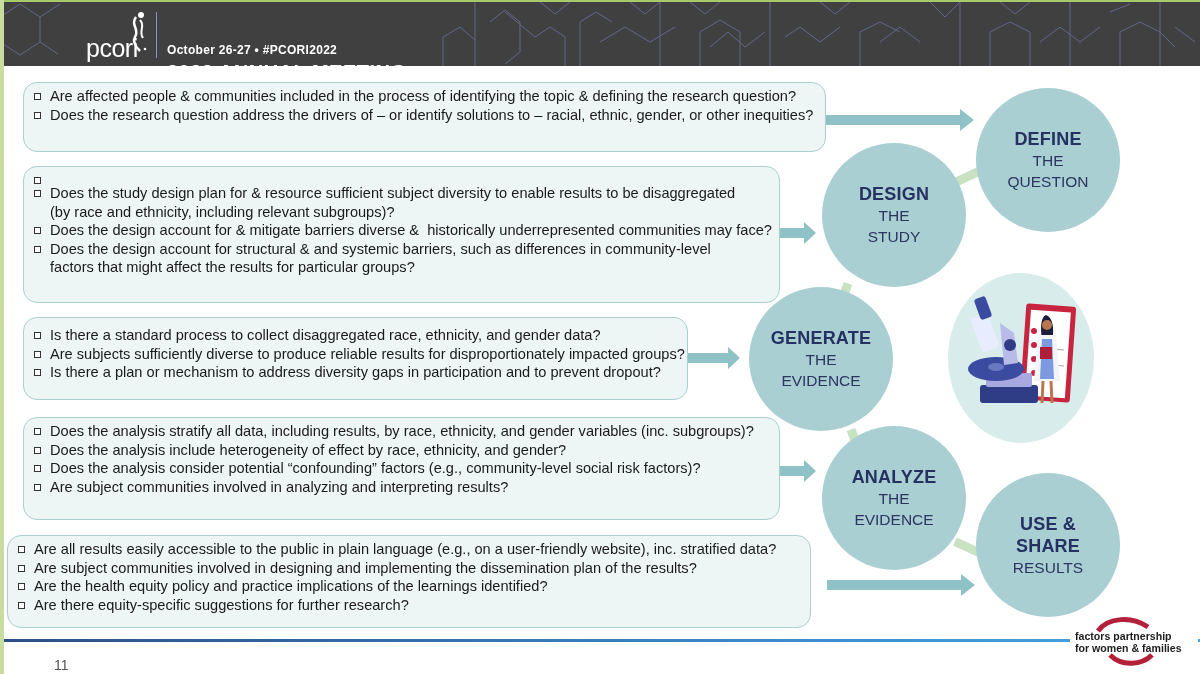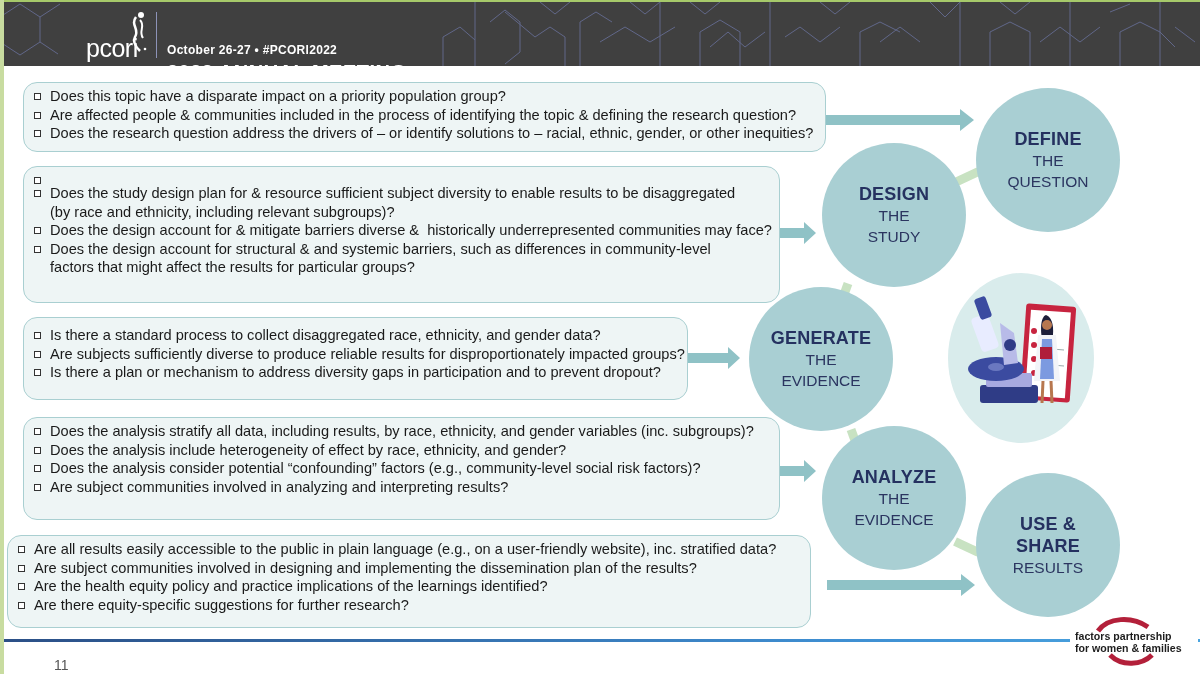--- a/index.html
+++ b/index.html
@@ -72,24 +72,20 @@
     <circle cx="17" cy="38" r="1.3" fill="#fff"></circle>
   </svg>
   <div class="logo-div"></div>
   <div class="hdr-title">2022 ANNUAL MEETING</div>
   <div class="hdr-sub">October 26-27 • #PCORI2022</div>
 </div>
 
 <div class="qbox" style="left:23px;top:82px;width:803px;height:70px;">
   <div class="qitem">
       <span class="cb"></span>
-      <span class="qtext">Does this topic have a disparate impact on a priority population group?</span>
-    </div>
-  <div class="qitem">
-      <span class="cb"></span>
       <span class="qtext">Are affected people &amp; communities included in the process of identifying the topic &amp; defining the research question?</span>
     </div>
   <div class="qitem">
       <span class="cb"></span>
       <span class="qtext">Does the research question address the drivers of – or identify solutions to – racial, ethnic, gender, or other inequities?</span>
     </div>
 </div>
 
 <div class="qbox" style="left:23px;top:166px;width:757px;height:137px;">
   <div class="qitem">

